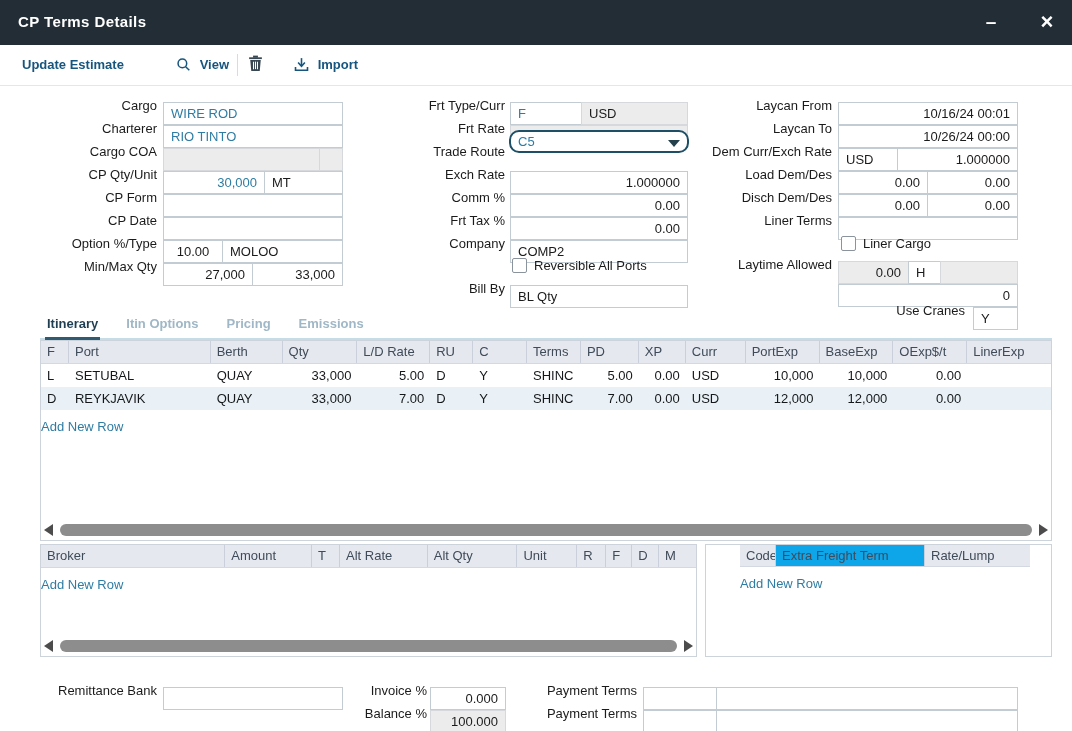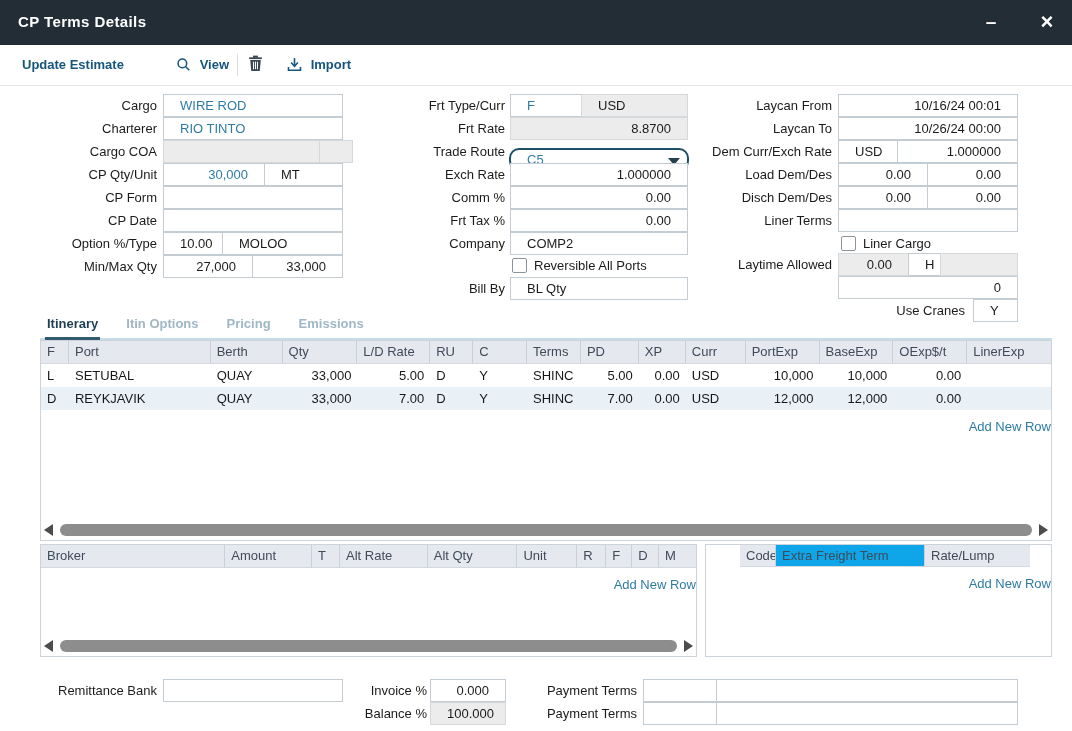--- a/index.html
+++ b/index.html
@@ -15,21 +15,21 @@
 
   
   .toolbar { position:absolute; left:0; top:45px; width:1072px; height:40px; background:#fff; border-bottom:1px solid #e4e6e8; }
   .tbtn { position:absolute; top:0; height:40px; line-height:40px; color:#15557e; font-weight:bold; cursor:pointer; white-space:nowrap; }
   .tbtn svg { vertical-align:-3px; margin-right:5px; }
   .tsep { position:absolute; top:9px; width:1px; height:22px; background:#d9dcdf; }
 
   
   .lbl { position:absolute; height:23px; line-height:23px; text-align:right; white-space:nowrap; color:#1b1b1b; }
   .fld { position:absolute; height:23px; box-sizing:border-box; border:1px solid #c3cbd3; background:#fff;
-         padding:0 16px; line-height:21px; white-space:nowrap; overflow:hidden; }
+         padding:0 7px; line-height:21px; white-space:nowrap; overflow:hidden;margin-top:8px; }
   .fld.num { text-align:right; }
   .fld.ctr { text-align:center; }
   .fld.blue { color:#2e7ca3; }
   .fld.dis { background:#ececec; border-color:#d6d9dc; }
   .fld.focus { border:2px solid #1d4f66; line-height:19px; }
   .dd-arrow { position:absolute; right:7px; top:8px; width:0; height:0;
               border-left:6px solid transparent; border-right:6px solid transparent; border-top:7px solid #24404d; }
   .chk { position:absolute; width:15px; height:15px; box-sizing:border-box; border:1px solid #8b939c;
          border-radius:2px; background:#fff; cursor:pointer; }
   .chklbl { position:absolute; height:16px; line-height:16px; white-space:nowrap; }
@@ -44,21 +44,21 @@
   .panel { position:absolute; box-sizing:border-box; border:1px solid #ccd3da; background:#fff; }
   .thead { display:flex; background:#e6e8ef; height:22px; border-bottom:1px solid #d4d8e1; }
   .th { box-sizing:border-box; padding:0 6px; line-height:22px; color:#3f4b59; white-space:nowrap; overflow:hidden;
         border-right:1px solid #c9cfdb; }
   .th.nb { border-right:none; background:#fff; }
   .th:last-child { border-right:none; }
   .trow { display:flex; height:23px; background:#fff; }
   .trow.alt { background:#e9f1f6; }
   .td { box-sizing:border-box; padding:0 6px; line-height:23px; color:#15181b; white-space:nowrap; overflow:hidden; }
   .td.num { text-align:right; }
-  .addrow { padding-top:9px; text-align:right; color:#2e7ca3; cursor:pointer; }
+  .addrow { padding-top:9px; text-align:left; color:#2e7ca3; cursor:pointer; }
 
   
   .hscroll { position:absolute; left:3px; right:3px; bottom:3px; height:14px; display:flex; align-items:center; }
   .sarrL { width:0; height:0; border-top:6px solid transparent; border-bottom:6px solid transparent; border-right:9px solid #4c4c4c; cursor:pointer; }
   .sarrR { width:0; height:0; border-top:6px solid transparent; border-bottom:6px solid transparent; border-left:9px solid #4c4c4c; cursor:pointer; }
   .sthumb { flex:1; height:12px; margin:0 7px; background:#8d8d8d; border-radius:7px; cursor:pointer; }
 </style>
 </head>
 <body>
 
@@ -89,21 +89,21 @@
     <div class="tbtn" style="left:248px;">
       <svg width="15" height="17" viewBox="0 0 16 18">
           <rect x="5.4" y="0.6" width="5.2" height="2.2" fill="#394753"></rect>
           <rect x="1.2" y="2.4" width="13.6" height="1.9" fill="#394753"></rect>
           <path d="M2.4 5.2 L3.5 17 H12.5 L13.6 5.2 Z" fill="#394753"></path>
           <line x1="5.9" y1="7" x2="5.9" y2="15" stroke="#fff" stroke-width="1.1"></line>
           <line x1="8" y1="7" x2="8" y2="15" stroke="#fff" stroke-width="1.1"></line>
           <line x1="10.1" y1="7" x2="10.1" y2="15" stroke="#fff" stroke-width="1.1"></line>
         </svg>
     </div>
-    <div class="tbtn" style="left:287px;">
+    <div class="tbtn" style="left:294px;">
       <svg width="15" height="15" viewBox="0 0 16 16">
           <path d="M8 1.2 V9" stroke="#15557e" stroke-width="1.7" fill="none"></path>
           <path d="M4.4 5.8 L8 9.8 L11.6 5.8" fill="none" stroke="#15557e" stroke-width="1.7"></path>
           <path d="M1.6 10.6 V14.2 H14.4 V10.6" fill="none" stroke="#15557e" stroke-width="1.7"></path>
         </svg>
       <span>Import</span>
     </div>
   </div>
 
   <div class="lbl" style="left:17px;top:94px;width:140px;">Cargo</div>
@@ -135,21 +135,21 @@
   <div class="fld num" style="left:252px;top:255px;width:91px;">33,000</div>
 
   <div class="lbl" style="left:365px;top:94px;width:140px;">Frt Type/Curr</div>
   <div class="fld blue" style="left:510px;top:94px;width:72px;">F</div>
   <div class="fld dis" style="left:581px;top:94px;width:107px;">USD</div>
 
   <div class="lbl" style="left:365px;top:117px;width:140px;">Frt Rate</div>
   <div class="fld dis num" style="left:510px;top:117px;width:178px;">8.8700</div>
 
   <div class="lbl" style="left:365px;top:140px;width:140px;">Trade Route</div>
-  <div class="fld focus blue" style="left:509px;top:148px;width:180px;border-radius:10px;">
+  <div class="fld focus blue" style="left:509px;top:122px;width:180px;border-radius:10px;">
     <span>C5</span>
     <span class="dd-arrow"></span>
   </div>
 
   <div class="lbl" style="left:365px;top:163px;width:140px;">Exch Rate</div>
   <div class="fld num" style="left:510px;top:163px;width:178px;">1.000000</div>
 
   <div class="lbl" style="left:365px;top:186px;width:140px;">Comm %</div>
   <div class="fld num" style="left:510px;top:186px;width:178px;">0.00</div>
 

